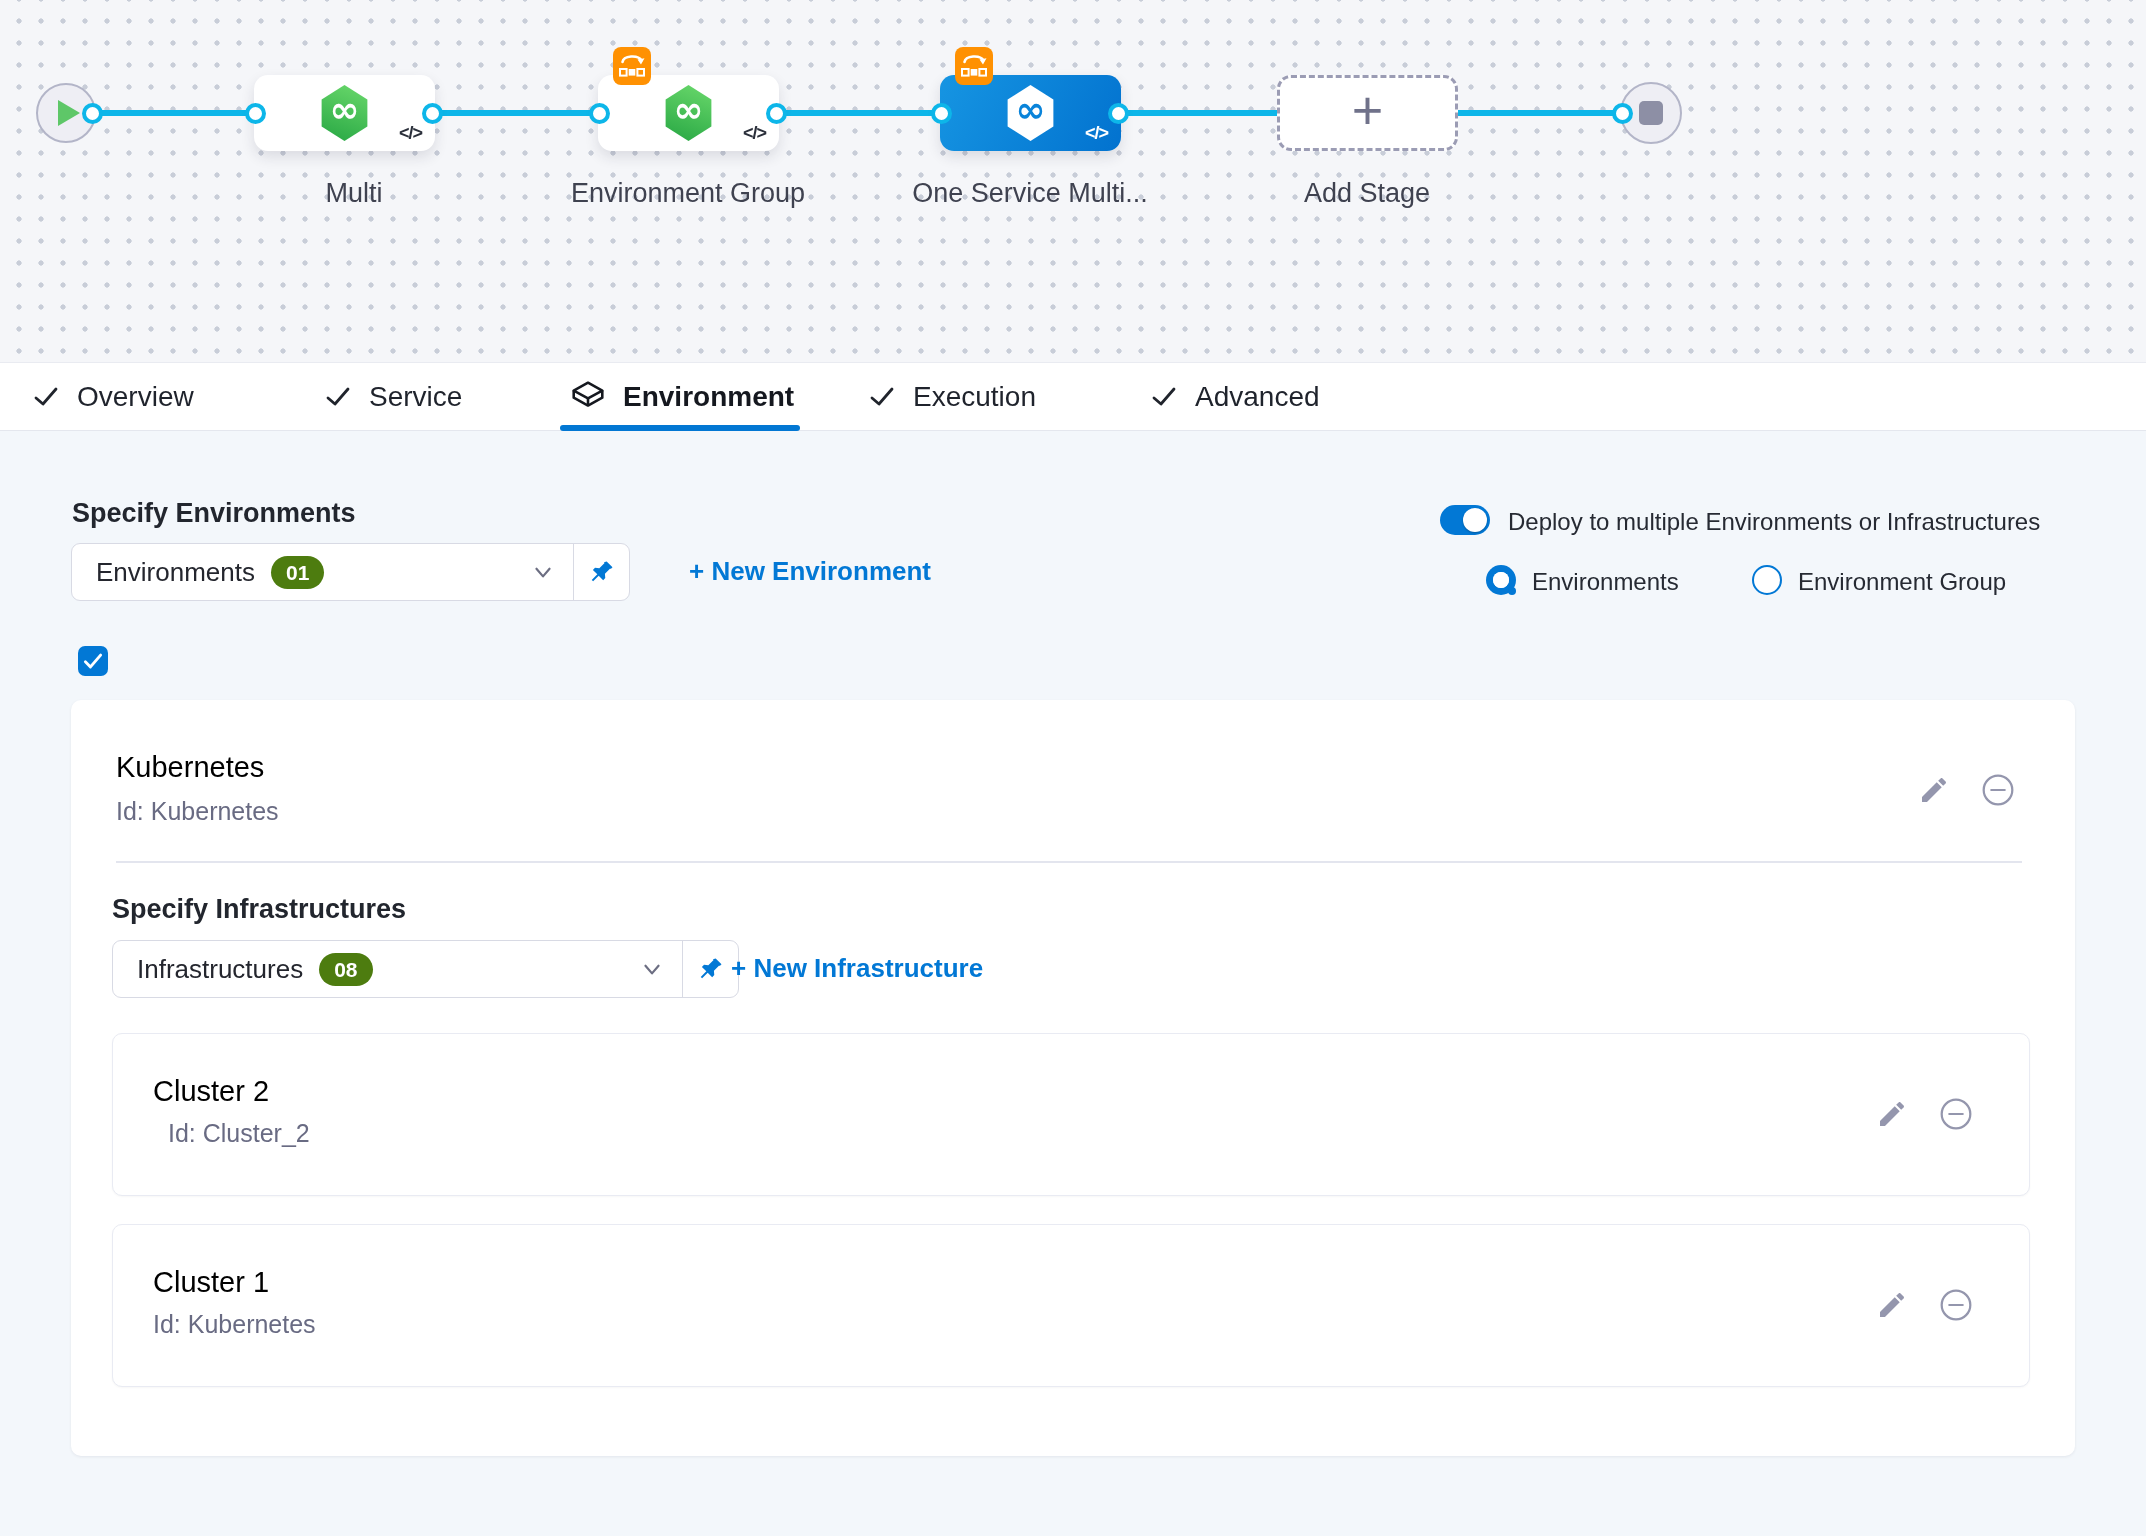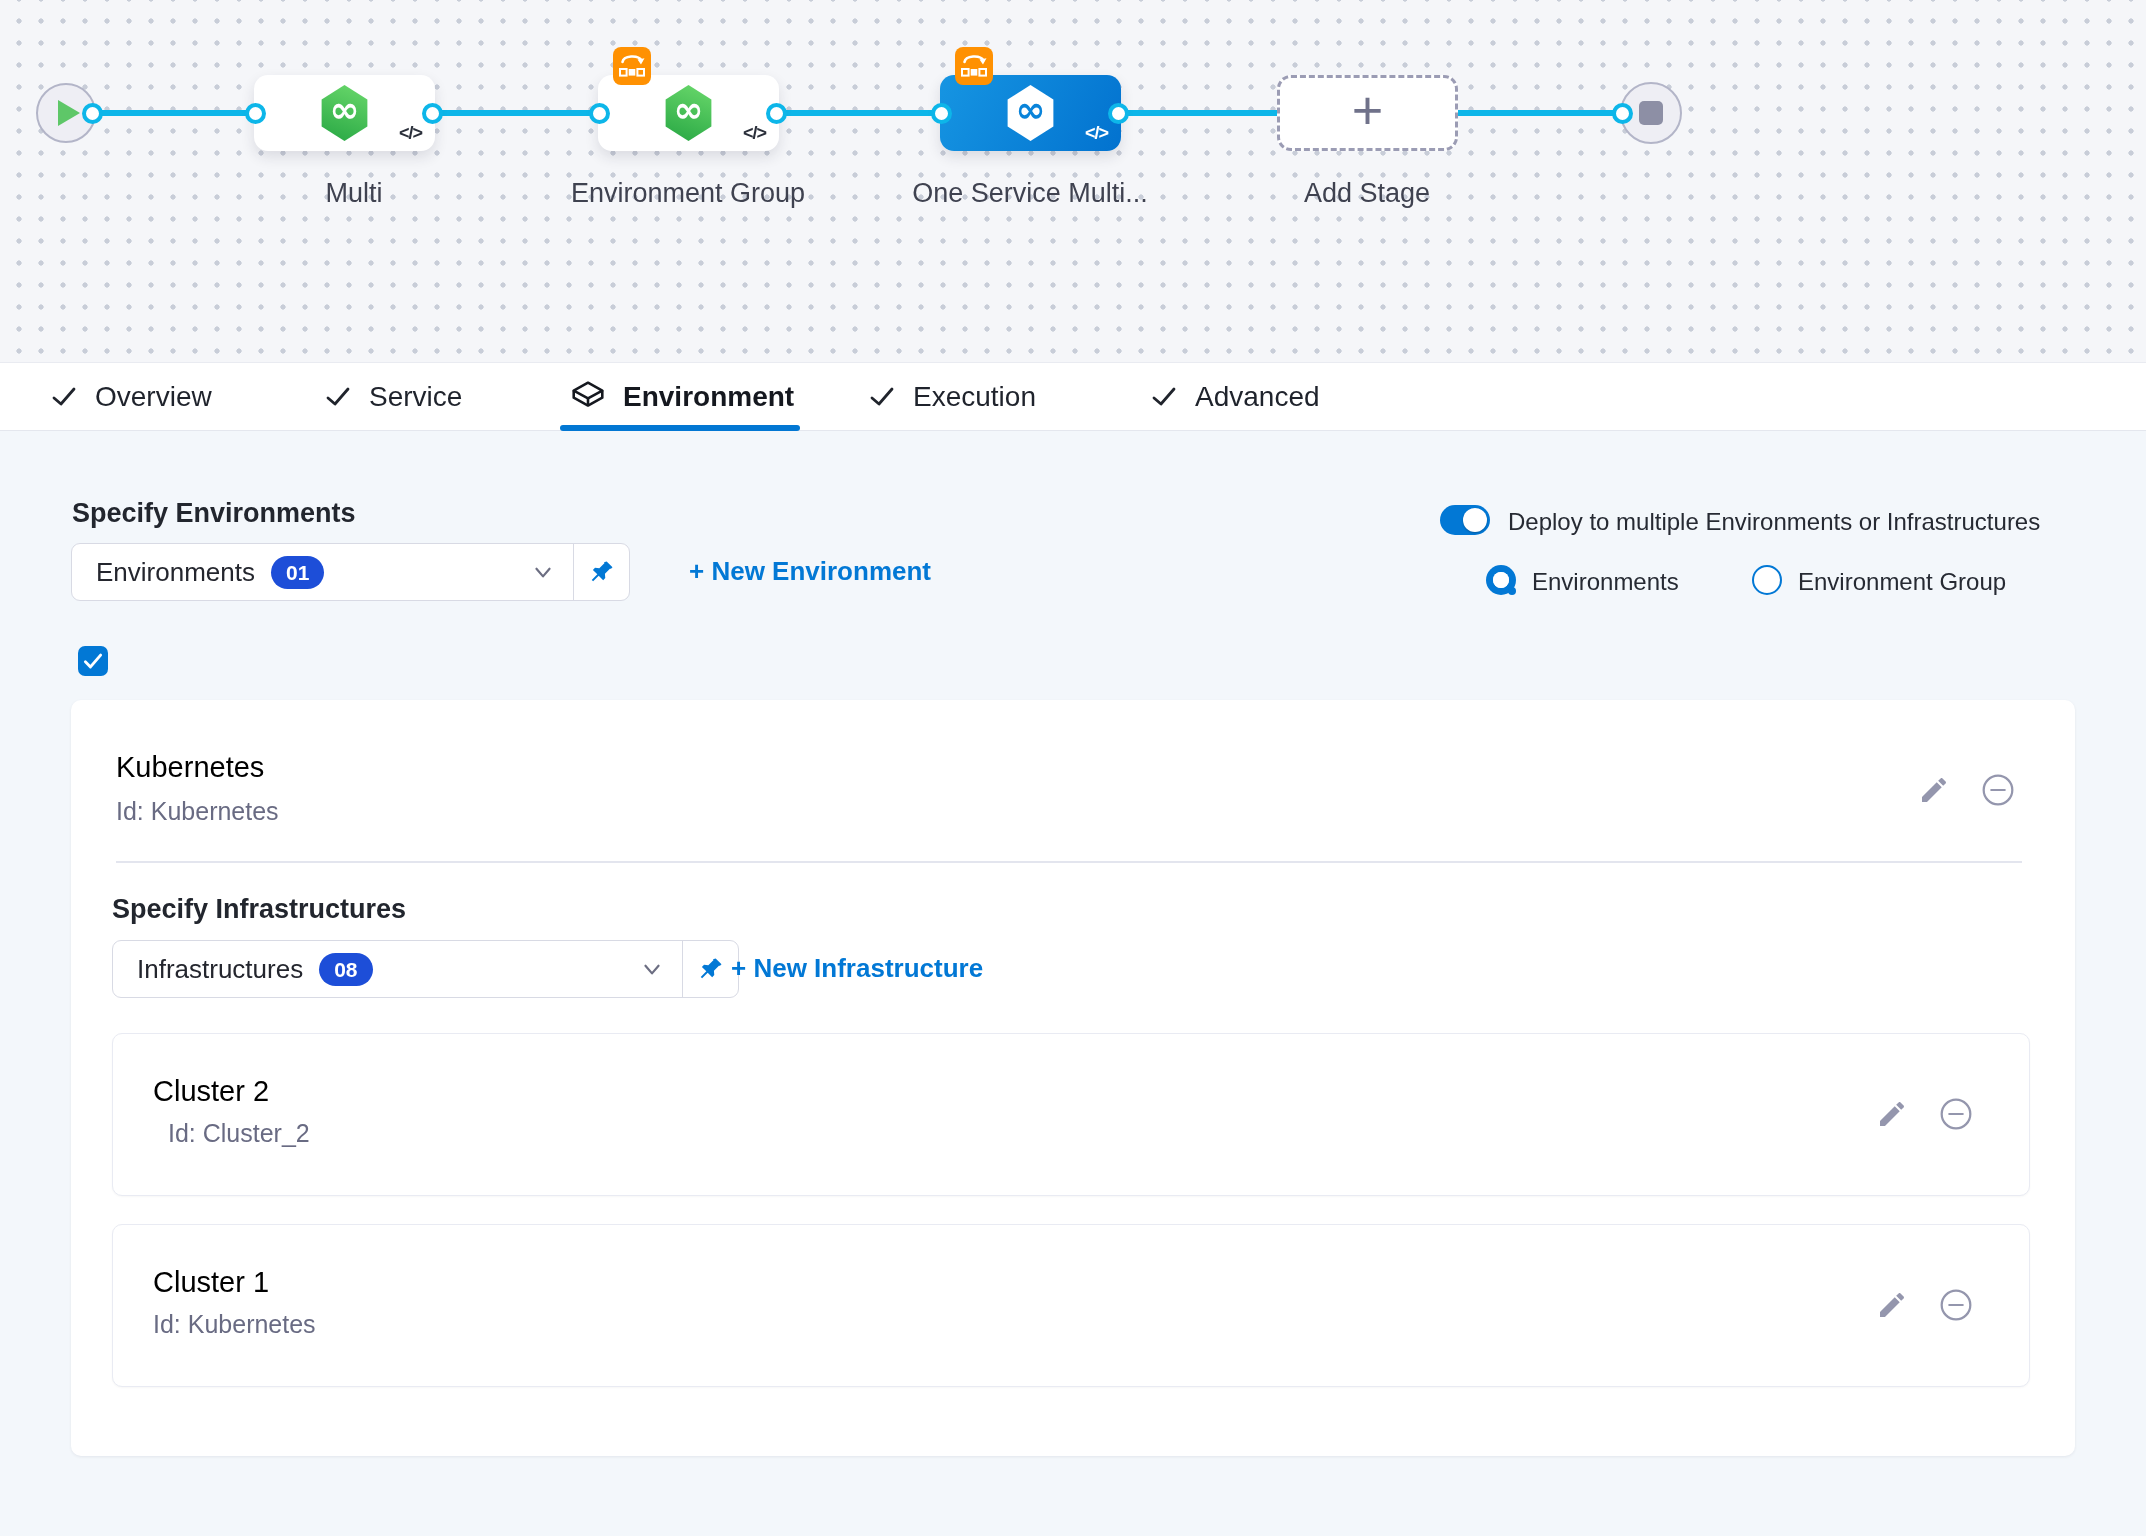--- a/index.html
+++ b/index.html
@@ -45,21 +45,21 @@
   .tab.active{font-weight:bold;color:#15181f;justify-content:space-between;}
   .tab-underline{position:absolute;left:560px;bottom:-1px;width:240px;height:6px;border-radius:3px;background:#0277d3;}
 
   
   .sec-header{font-size:27px;font-weight:bold;color:#22262e;}
   .blue-link{font-size:26px;font-weight:bold;color:#0278d5;cursor:pointer;}
   .dropdown{height:58px;background:#fff;border:1.5px solid #d8dae4;border-radius:9px;box-sizing:border-box;
     display:flex;align-items:stretch;}
   .dd-main{flex:1;display:flex;align-items:center;gap:16px;padding:0 18px 0 24px;}
   .dd-value{font-size:26px;color:#24262e;}
-  .pill{background:#1d4ed8;color:#fff;font-size:21px;font-weight:bold;border-radius:19px;
+  .pill{background:#4d7c0f;color:#fff;font-size:21px;font-weight:bold;border-radius:19px;
     padding:6px 15px;line-height:1;}
   .dd-chevron{margin-left:auto;display:flex;align-items:center;}
   .dd-pin{width:55px;border-left:1.5px solid #d8dae4;display:flex;align-items:center;justify-content:center;}
   .toggle{width:50px;height:30px;border-radius:15px;background:#0278d5;position:relative;}
   .toggle .knob{position:absolute;right:3px;top:3px;width:24px;height:24px;border-radius:50%;background:#fff;
     box-shadow:0 1px 2px rgba(0,0,0,.25);}
   .ctl-label{font-size:24px;color:#262a33;font-weight:500;}
   .radio{width:30px;height:30px;border-radius:50%;box-sizing:border-box;}
   .radio.sel{background:#0278d5;display:flex;align-items:center;justify-content:center;}
   .radio.sel::before{content:"";width:16px;height:16px;border-radius:50%;background:#fff;display:block;
@@ -146,21 +146,21 @@
     <div class="abs conn-dot" style="left:1108px;"></div>
     <div class="abs conn-dot" style="left:1612px;"></div>
 
     <div class="abs stage-label" style="left:224px;">Multi</div>
     <div class="abs stage-label" style="left:558px;">Environment Group</div>
     <div class="abs stage-label" style="left:900px;">One Service Multi...</div>
     <div class="abs stage-label" style="left:1237px;">Add Stage</div>
   </div>
 
   <div class="abs tabbar">
-    <div class="tab" style="left:48px;">
+    <div class="tab" style="left:30px;">
       <span class="cicon">
         <svg width="32" height="26" viewBox="0 0 26 26">
             <polyline points="3,14 10,20 23,5" fill="none" stroke="#20242c" stroke-width="2.8" stroke-linecap="round" stroke-linejoin="round"></polyline>
           </svg>
       </span>
       <span>Overview</span>
     </div>
     <div class="tab" style="left:322px;">
       <span class="cicon">
         <svg width="32" height="26" viewBox="0 0 26 26">

